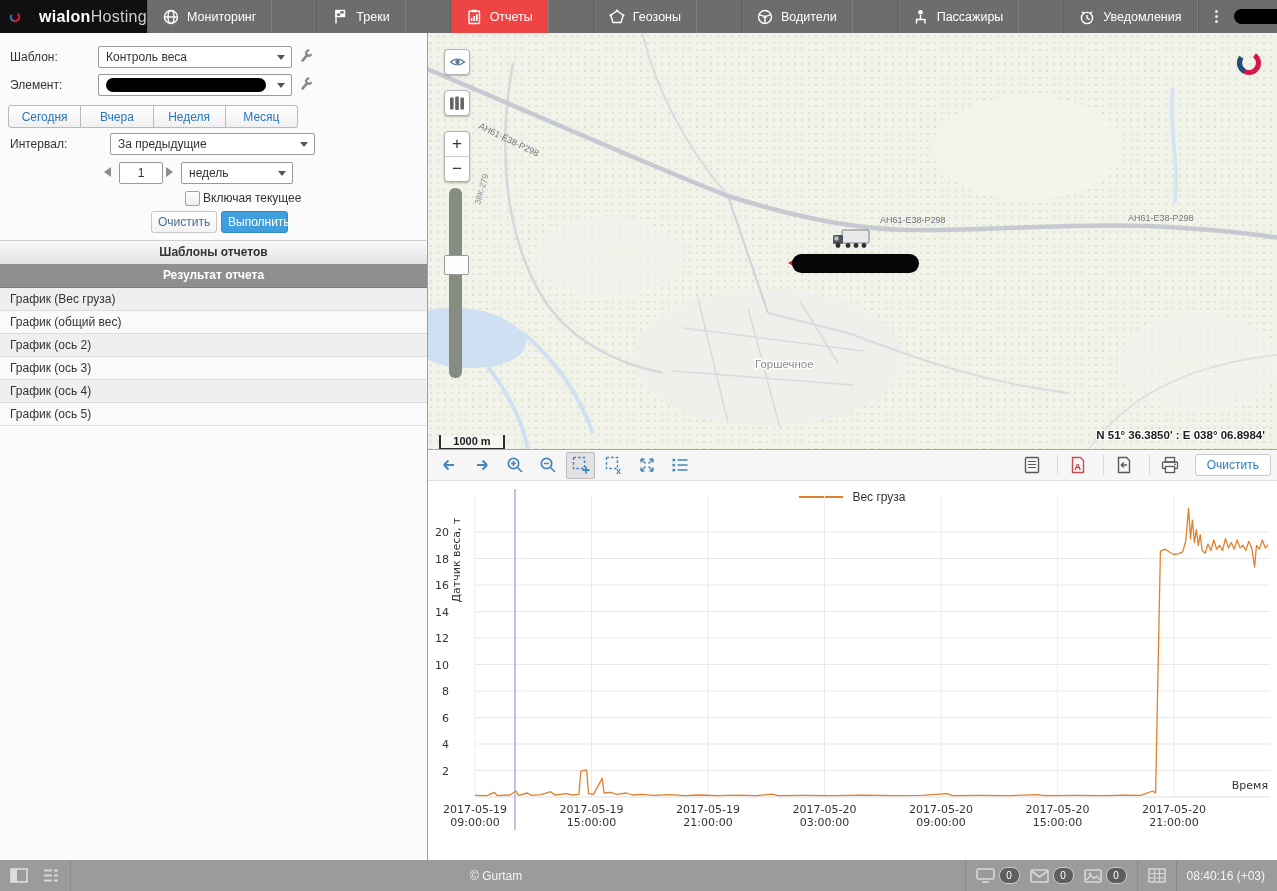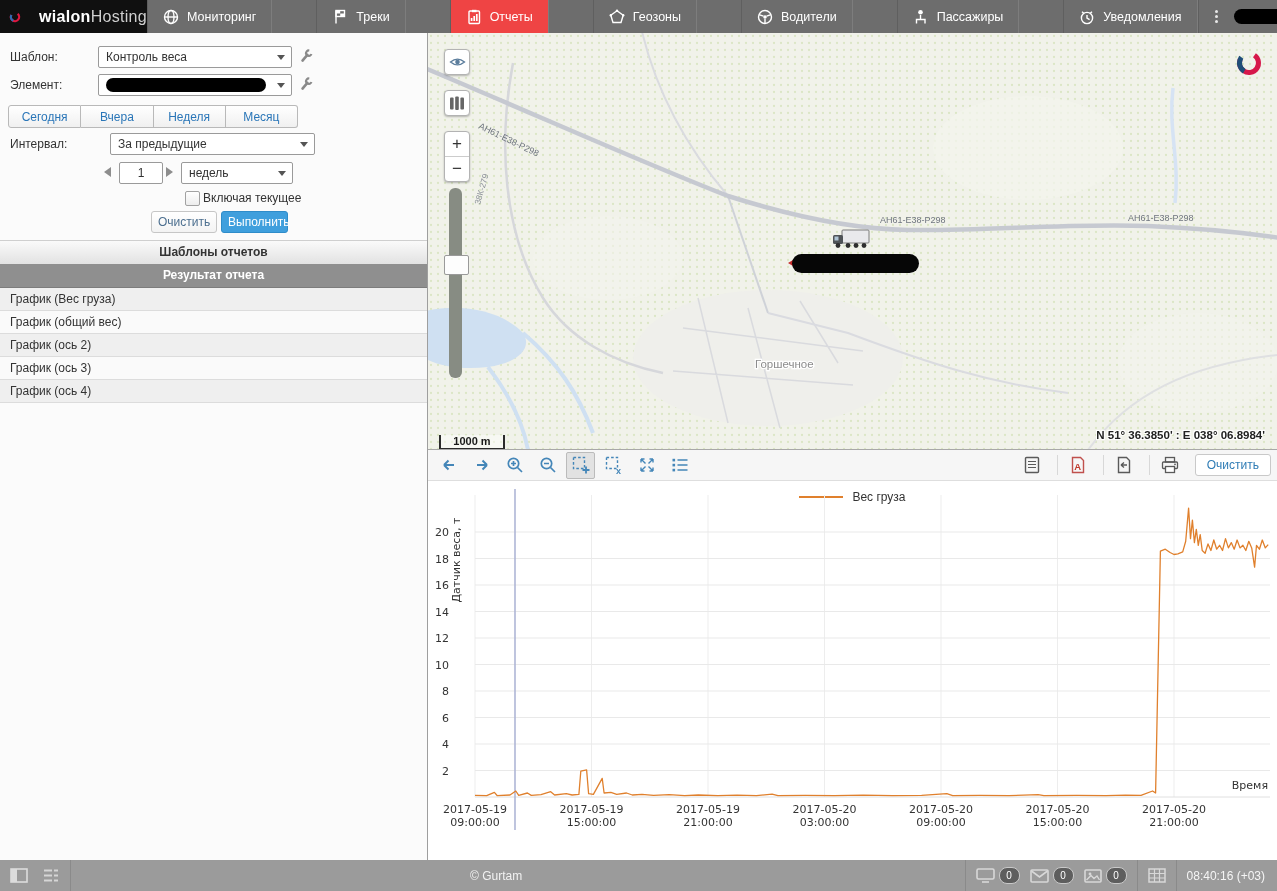--- a/index.html
+++ b/index.html
@@ -225,20 +225,21 @@
   <button class="btn btn-exec">Выполнить</button>
 
   <div class="sec-h sec-h1">Шаблоны отчетов</div>
   <div class="sec-h sec-h2">Результат отчета</div>
   <div id="result-list">
       <div class="rrow">График (Вес груза)</div>
       <div class="rrow">График (общий вес)</div>
       <div class="rrow">График (ось 2)</div>
       <div class="rrow">График (ось 3)</div>
       <div class="rrow">График (ось 4)</div>
+      <div class="rrow">График (ось 5)</div>
     </div>
 </div>
 
 <div id="maparea">
   <svg width="849" height="417" viewBox="0 0 849 417">
     <defs>
       <pattern id="dots" width="7" height="7" patternUnits="userSpaceOnUse">
         <circle cx="3" cy="3" r="1.15" fill="#dbe6c6"></circle>
       </pattern>
     </defs>

